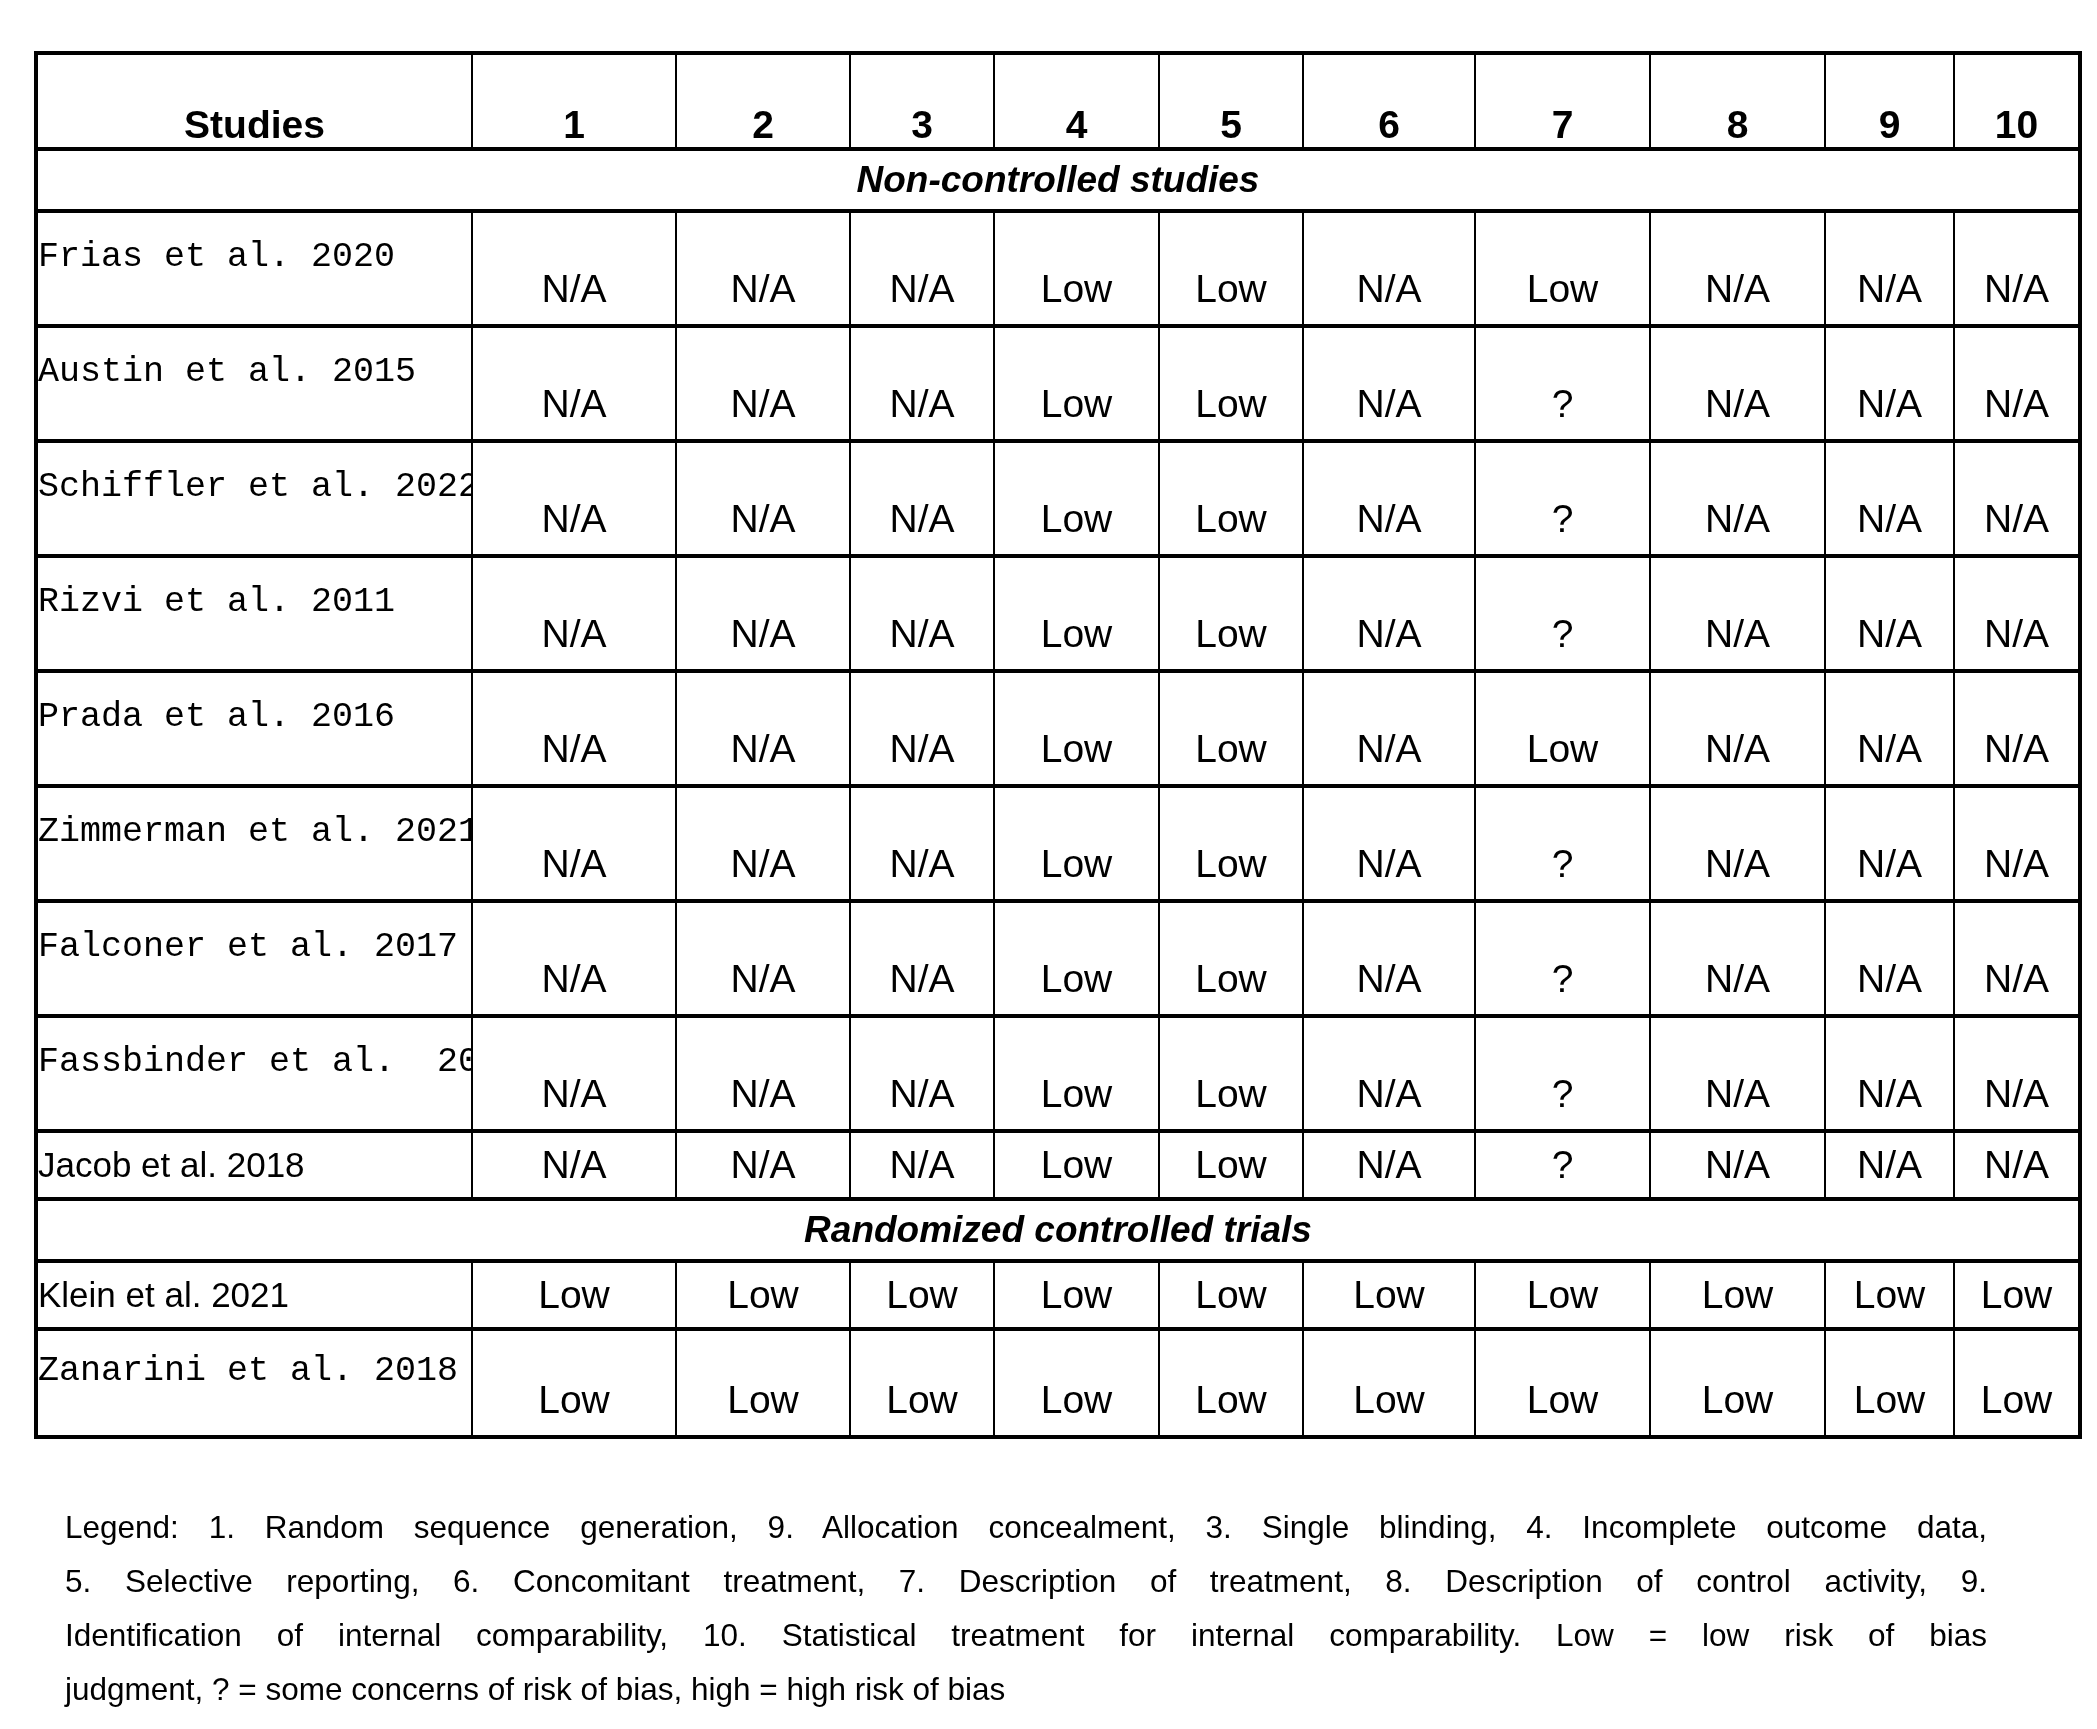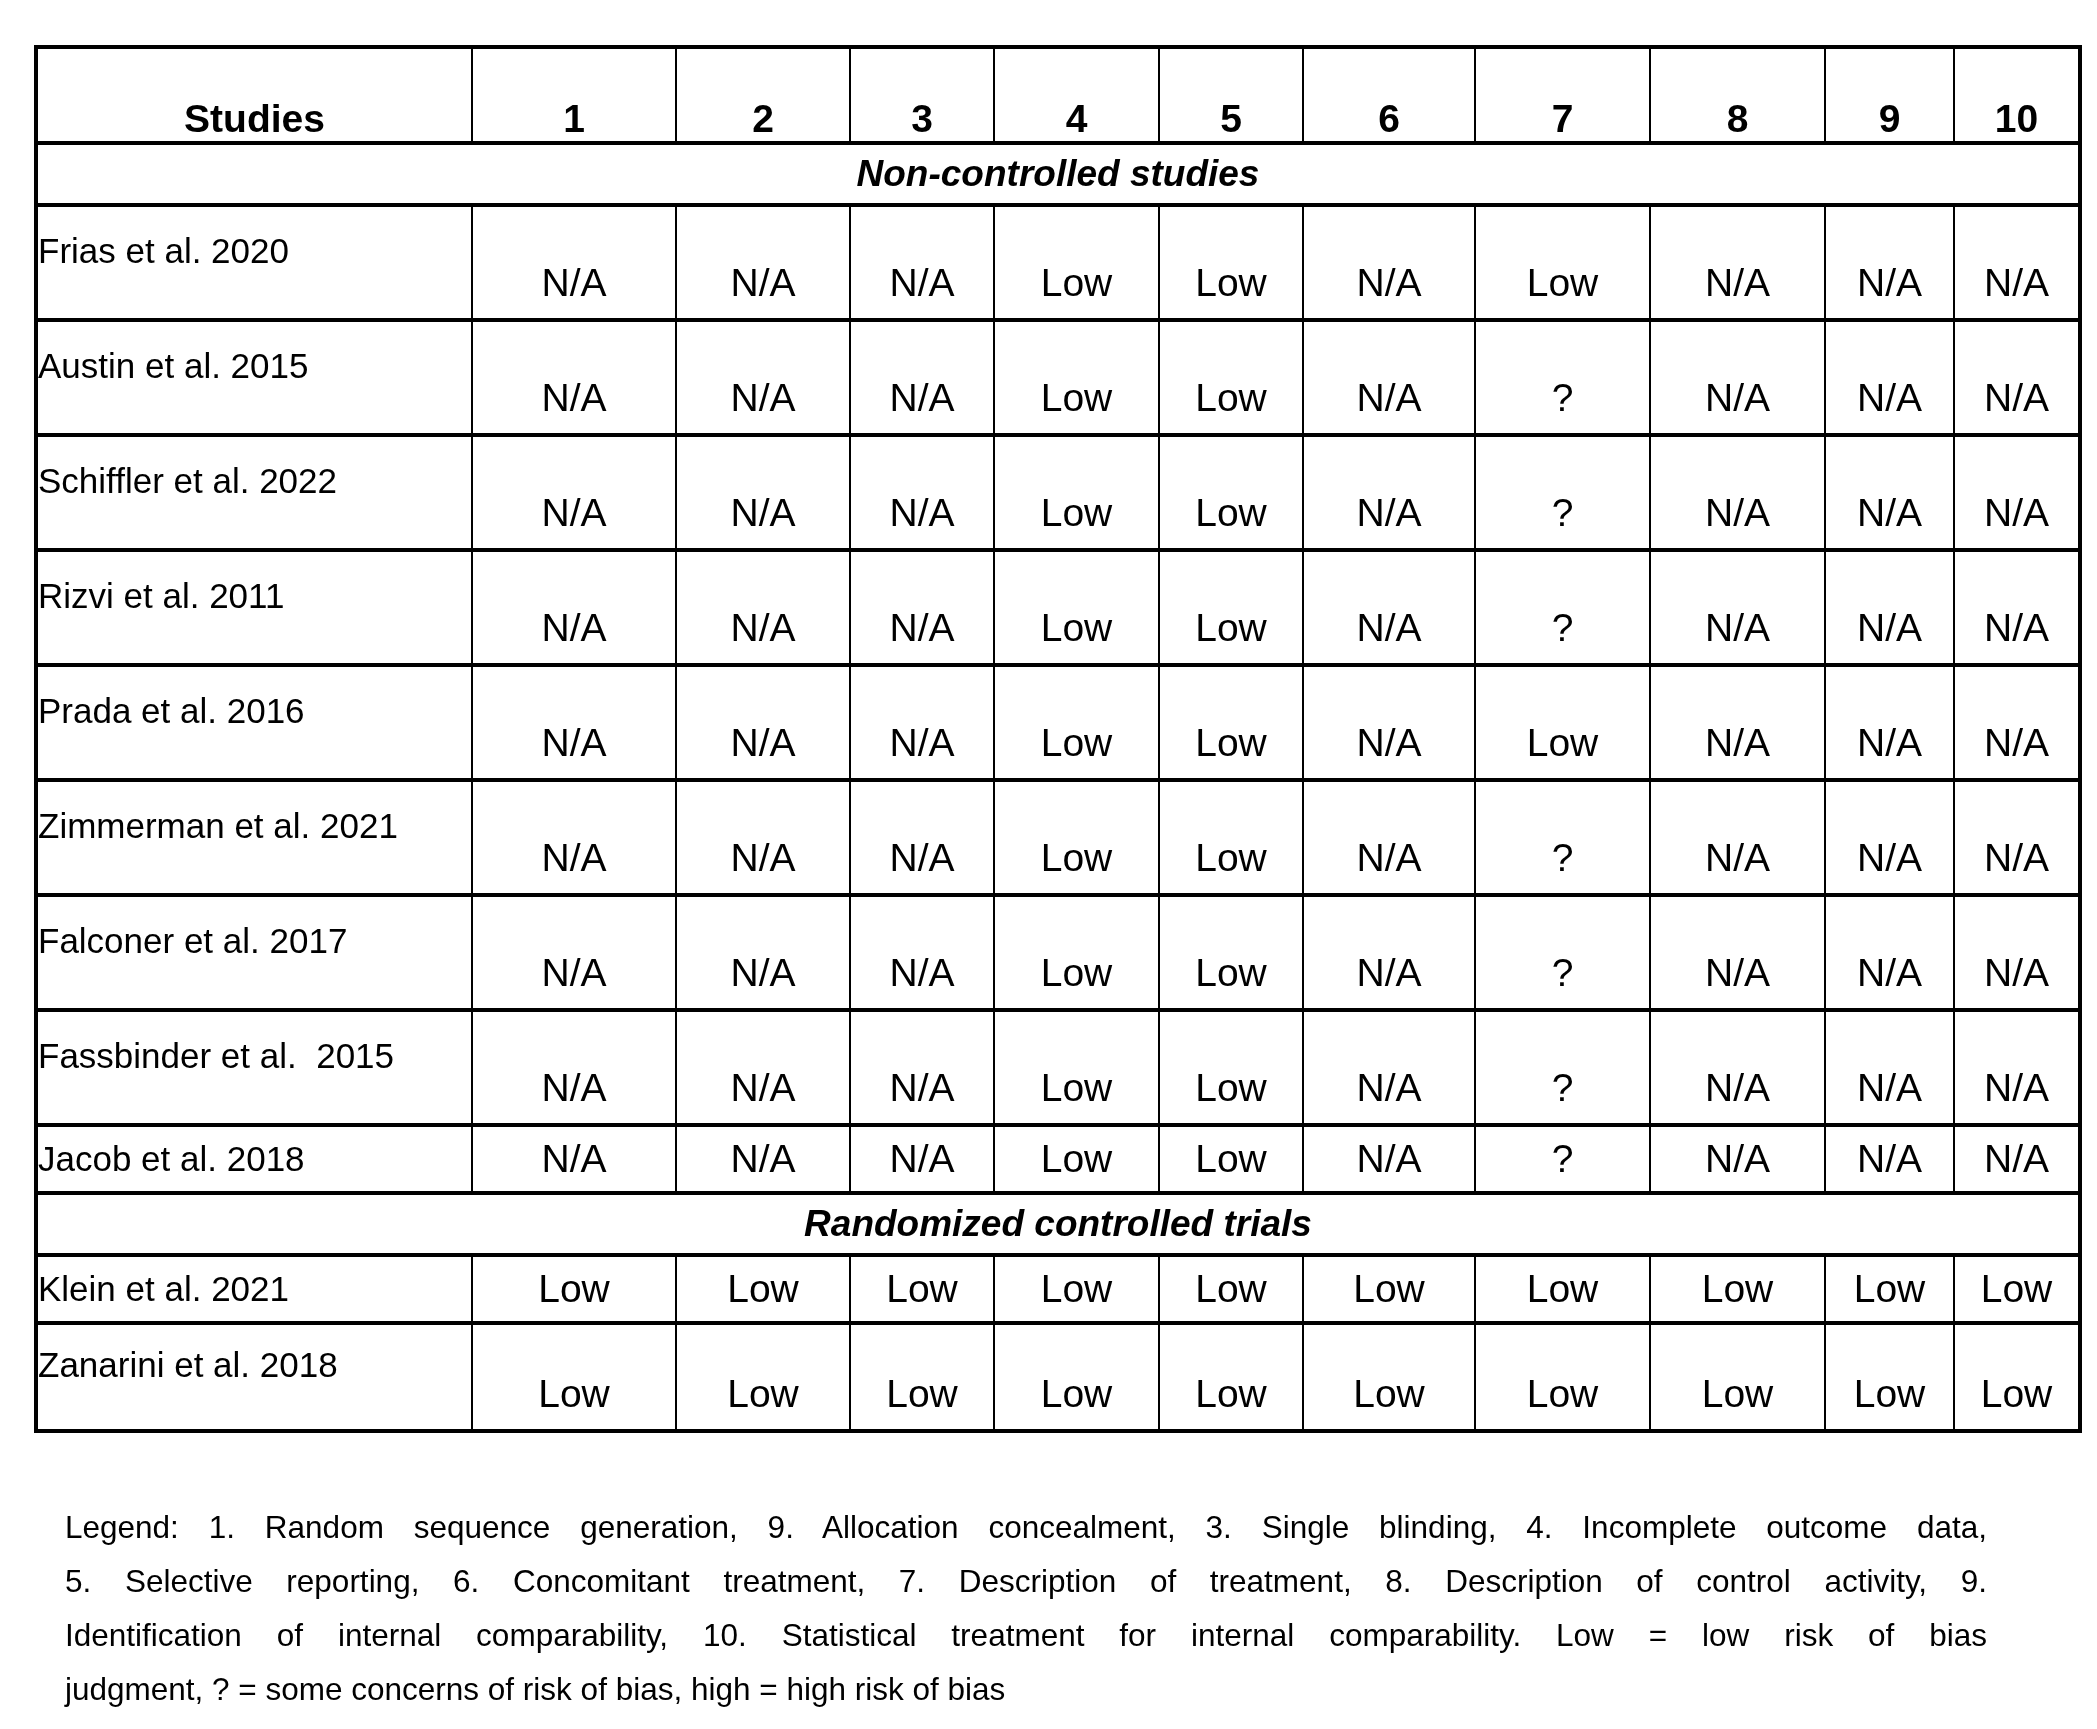--- a/index.html
+++ b/index.html
@@ -11,21 +11,21 @@
   }
   body {
     width: 2097px;
     height: 1730px;
     position: relative;
     overflow: hidden;
   }
   table.rob-table {
     position: absolute;
     left: 34px;
-    top: 45px;
+    top: 51px;
     width: 2045px;
     border-collapse: collapse;
     table-layout: fixed;
     border: 4.9px solid #000000;
   }
   table.rob-table td, table.rob-table th {
     border-left: 2.5px solid #000000;
     border-right: 2.5px solid #000000;
     border-top: 4.4px solid #000000;
     border-bottom: 4.4px solid #000000;
@@ -59,21 +59,21 @@
   tr.row-mid  { height: 108px; }
   tr.row-short{ height: 68px; }
   td.study-cell {
     vertical-align: middle;
     text-align: left;
     font-size: 35px;
     padding-left: 19.7px;
     padding-right: 4.9px;
     white-space: pre;
   }
-  tr.row-tall td.study-cell, tr.row-mid td.study-cell { padding-bottom: 23.6px; }
+  tr.row-tall td.study-cell, tr.row-mid td.study-cell { padding-bottom: 23.6px; font-family: Liberation Mono, monospace; }
   td.value-cell {
     text-align: center;
     font-size: 39px;
   }
   tr.row-tall td.value-cell, tr.row-mid td.value-cell {
     vertical-align: bottom;
     padding-bottom: 12.8px;
   }
   tr.row-short td.value-cell {
     vertical-align: middle;

